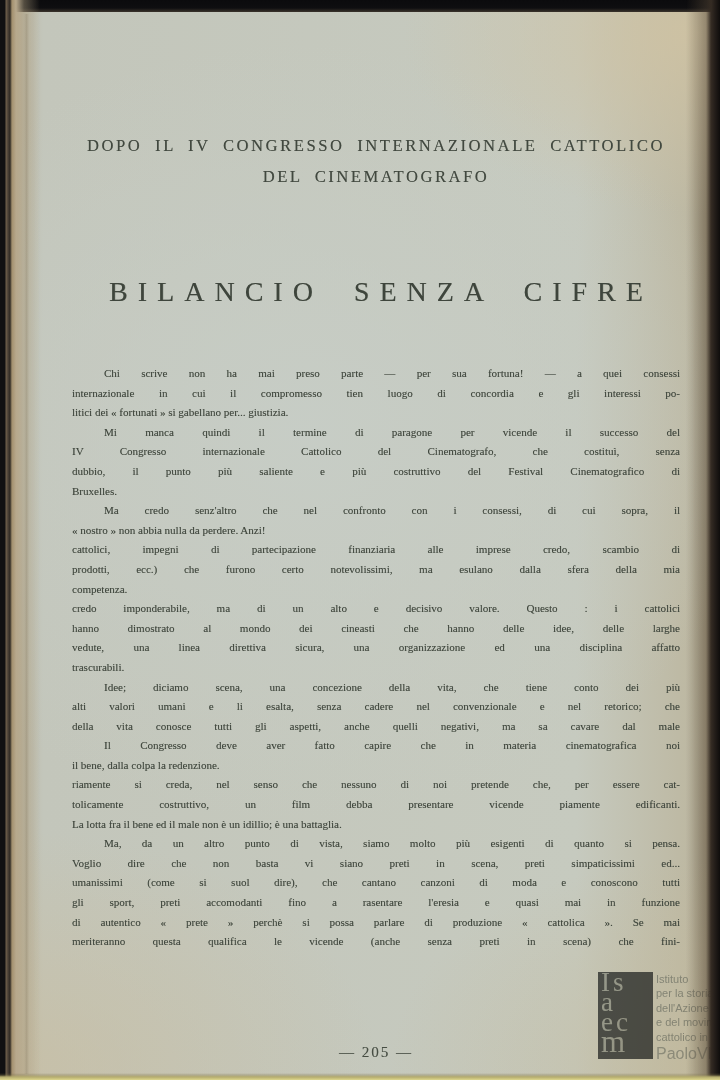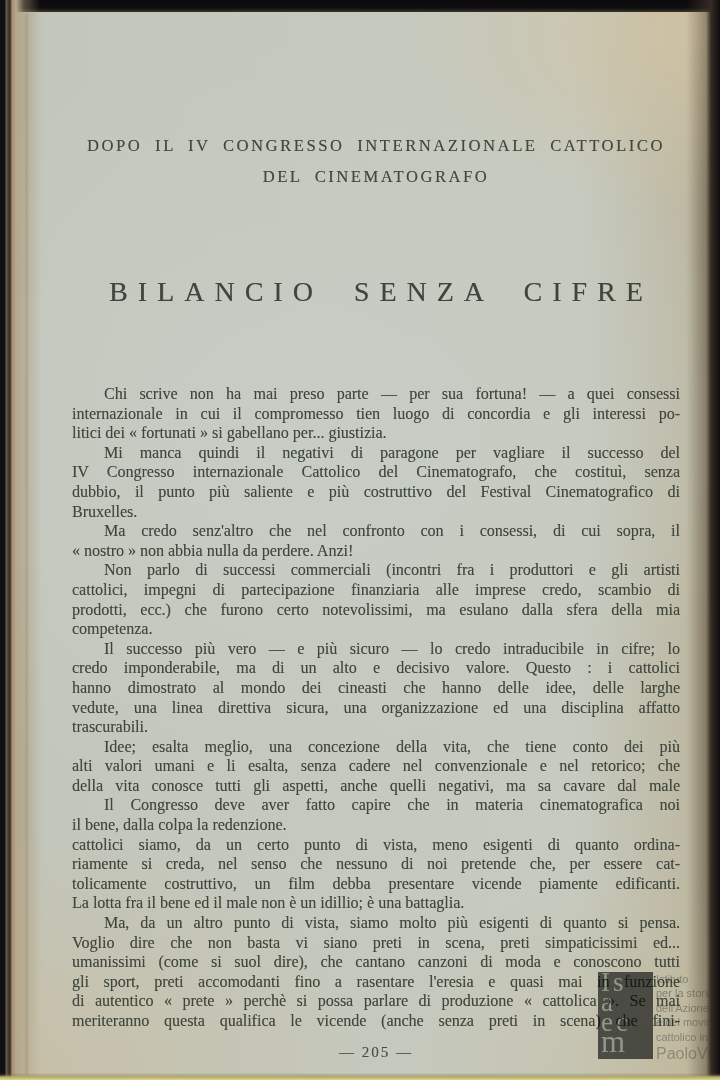--- a/index.html
+++ b/index.html
@@ -31,22 +31,22 @@
     text-shadow:.3px .3px .4px rgba(62,69,58,.45);
   }
   .title{
     position:absolute;left:62px;top:276px;width:628px;margin:0;
     text-align:center;color:#3e453c;font-weight:normal;
     font-size:28px;letter-spacing:10px;word-spacing:14px;line-height:32px;
     text-shadow:.3px .3px .5px rgba(62,69,58,.45);
     padding-left:10px;box-sizing:border-box;
   }
   .body-text{
-    position:absolute;left:72px;top:384px;width:608px;
-    color:#3f463d;font-size:16px;line-height:19.6px;
+    position:absolute;left:72px;top:364px;width:608px;
+    color:#3f463d;font-size:11px;line-height:19.6px;
     text-shadow:.25px .25px .4px rgba(62,69,58,.4);
   }
   .ln{text-align:justify;text-align-last:justify;white-space:normal;overflow:hidden;height:19.6px;}
   .ln.first{text-indent:32px;}
   .ln.endp{text-align-last:left;}
   .pagenum{
     position:absolute;left:72px;top:1044px;width:608px;
     text-align:center;color:#474e44;font-size:15px;letter-spacing:2px;
     text-shadow:.3px .3px .4px rgba(62,69,58,.4);
   }
@@ -89,41 +89,38 @@
       <div>DOPO IL IV CONGRESSO INTERNAZIONALE CATTOLICO</div>
       <div>DEL CINEMATOGRAFO</div>
     </div>
 
     <h1 class="title">BILANCIO SENZA CIFRE</h1>
 
     <div class="body-text" id="body-text">
         <div class="ln first">Chi scrive non ha mai preso parte — per sua fortuna! — a quei consessi</div>
         <div class="ln">internazionale in cui il compromesso tien luogo di concordia e gli interessi po-</div>
         <div class="ln endp">litici dei « fortunati » si gabellano per... giustizia.</div>
-        <div class="ln first">Mi manca quindi il negativi di paragone per vagliare il successo del</div>
+        <div class="ln first">Mi manca quindi il termine di paragone per vicende il successo del</div>
         <div class="ln">IV Congresso internazionale Cattolico del Cinematografo, che costituì, senza</div>
         <div class="ln">dubbio, il punto più saliente e più costruttivo del Festival Cinematografico di</div>
         <div class="ln endp">Bruxelles.</div>
         <div class="ln first">Ma credo senz'altro che nel confronto con i consessi, di cui sopra, il</div>
         <div class="ln endp">« nostro » non abbia nulla da perdere. Anzi!</div>
-        <div class="ln first">Non parlo di successi commerciali (incontri fra i produttori e gli artisti</div>
         <div class="ln">cattolici, impegni di partecipazione finanziaria alle imprese credo, scambio di</div>
         <div class="ln">prodotti, ecc.) che furono certo notevolissimi, ma esulano dalla sfera della mia</div>
         <div class="ln endp">competenza.</div>
-        <div class="ln first">Il successo più vero — e più sicuro — lo credo intraducibile in cifre; lo</div>
         <div class="ln">credo imponderabile, ma di un alto e decisivo valore. Questo : i cattolici</div>
         <div class="ln">hanno dimostrato al mondo dei cineasti che hanno delle idee, delle larghe</div>
         <div class="ln">vedute, una linea direttiva sicura, una organizzazione ed una disciplina affatto</div>
         <div class="ln endp">trascurabili.</div>
-        <div class="ln first">Idee; esalta meglio, una concezione della vita, che tiene conto dei più</div>
+        <div class="ln first">Idee; diciamo scena, una concezione della vita, che tiene conto dei più</div>
         <div class="ln">alti valori umani e li esalta, senza cadere nel convenzionale e nel retorico; che</div>
         <div class="ln">della vita conosce tutti gli aspetti, anche quelli negativi, ma sa cavare dal male</div>
         <div class="ln first">Il Congresso deve aver fatto capire che in materia cinematografica noi</div>
         <div class="ln endp">il bene, dalla colpa la redenzione.</div>
-        <div class="ln">cattolici siamo, da un certo punto di vista, meno esigenti di quanto ordina-</div>
         <div class="ln">riamente si creda, nel senso che nessuno di noi pretende che, per essere cat-</div>
         <div class="ln">tolicamente costruttivo, un film debba presentare vicende piamente edificanti.</div>
         <div class="ln endp">La lotta fra il bene ed il male non è un idillio; è una battaglia.</div>
         <div class="ln first">Ma, da un altro punto di vista, siamo molto più esigenti di quanto si pensa.</div>
         <div class="ln">Voglio dire che non basta vi siano preti in scena, preti simpaticissimi ed...</div>
         <div class="ln">umanissimi (come si suol dire), che cantano canzoni di moda e conoscono tutti</div>
         <div class="ln">gli sport, preti accomodanti fino a rasentare l'eresia e quasi mai in funzione</div>
         <div class="ln">di autentico « prete » perchè si possa parlare di produzione « cattolica ». Se mai</div>
         <div class="ln">meriteranno questa qualifica le vicende (anche senza preti in scena) che fini-</div>
       </div>

